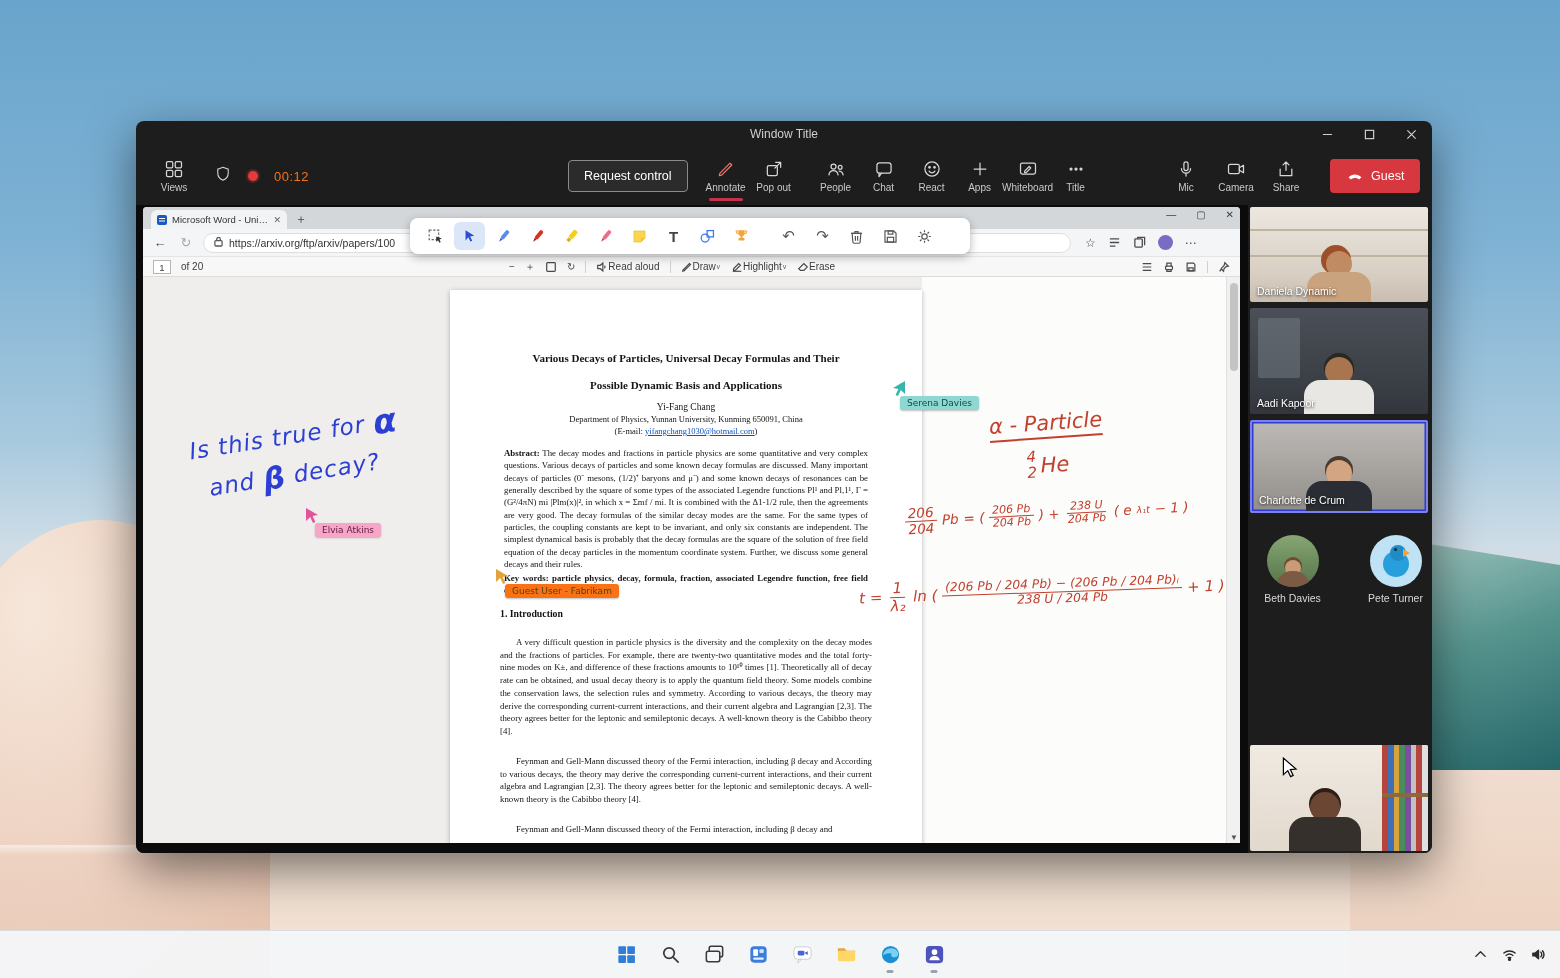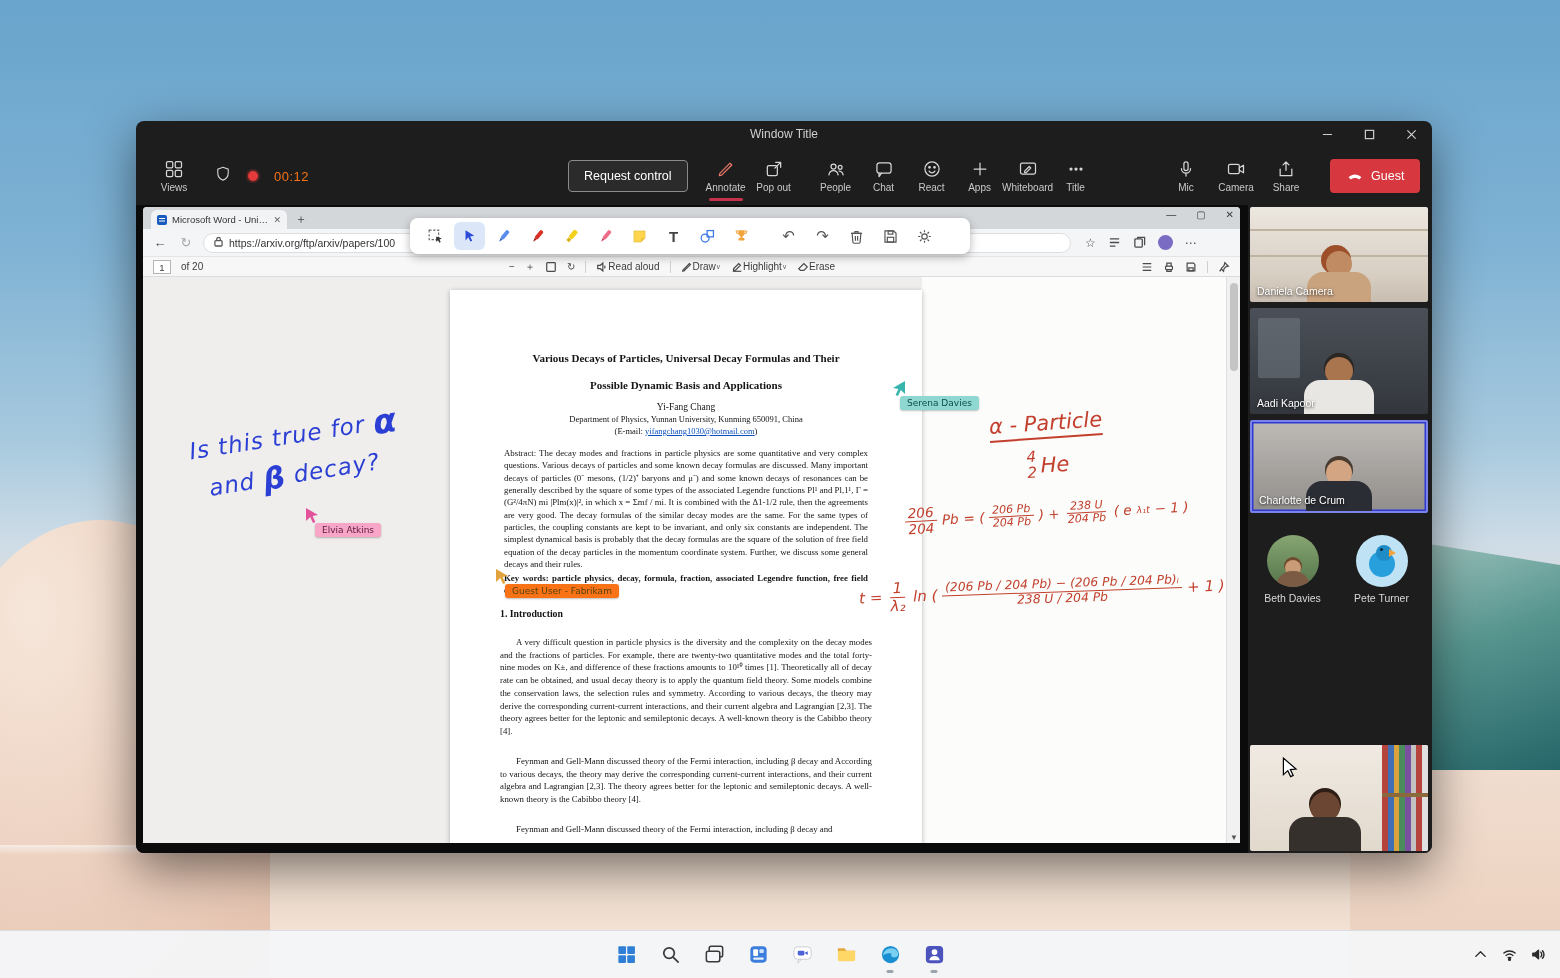--- a/index.html
+++ b/index.html
@@ -77,21 +77,21 @@
 
   
   .page {position:absolute;left:307px;top:13px;width:472px;height:560px;background:#fff;
     box-shadow:0 1px 5px rgba(0,0,0,.28);padding:60px 50px 0 50px;font-family:"Liberation Serif",serif;color:#141414;overflow:hidden}
   .p-title {text-align:center;font-weight:bold;font-size:11px;line-height:1.5}
   .p-author {text-align:center;font-size:9.5px;margin-top:9px}
   .p-affil {text-align:center;font-size:8.5px;margin-top:2px}
   .p-email {text-align:center;font-size:8.5px;margin-top:2px}
   .p-email .lnk {color:#0c4fc2;text-decoration:underline}
   .p-abs {font-size:8.8px;line-height:1.4;text-align:justify;margin-top:11px;padding:0 4px}
-  .p-abs b {font-weight:normal}
+  .p-abs b {font-weight:bold}
   .p-kw {font-size:8.8px;line-height:1.4;text-align:justify;margin-top:2px;padding:0 4px;font-weight:bold}
   .p-h1 {font-size:9.8px;font-weight:bold;margin-top:11px}
   .p-para {font-size:8.8px;line-height:1.45;text-align:justify;margin-top:17px;text-indent:16px}
 
   
   .abar {position:absolute;left:274px;top:13px;width:560px;height:36px;background:#fff;border-radius:8px;
     box-shadow:0 3px 10px rgba(0,0,0,.3);display:flex;align-items:center;padding:0 10px;gap:3px;z-index:8}
   .abtn {width:31px;height:28px;display:flex;align-items:center;justify-content:center;border-radius:6px;color:#555;font-size:13px;cursor:default;flex:none}
   .abtn.sel {background:#dbe7f9}
   .abtn svg {width:19px;height:19px}
@@ -589,21 +589,21 @@
       </div>
     </div>
 
     <div class="panel">
 
       <div class="vtile t-dan">
         <div class="person">
           <div class="head" style="width:26px;height:26px;background:#c08a62;box-shadow:-3px -4px 0 2px #9c4f28"></div>
           <div class="body" style="width:64px;height:30px;background:#c9a27e"></div>
         </div>
-        <span class="nm">Daniela Camera</span>
+        <span class="nm">Daniela Dynamic</span>
       </div>
 
       <div class="vtile t-aadi">
         <div class="person">
           <div class="head" style="width:28px;height:28px;background:#a9754e;box-shadow:0 -3px 0 1px #2a2622"></div>
           <div class="body" style="width:70px;height:34px;background:#e9e7e3"></div>
         </div>
         <span class="nm">Aadi Kapoor</span>
       </div>
 
@@ -618,21 +618,21 @@
       <div class="atile" style="left:0;top:330px">
         <div class="circ" style="width:52px;height:52px;background:linear-gradient(180deg,#87a673,#55744a)">
           <div class="person">
               <div class="head" style="width:16px;height:16px;background:#c99b76;box-shadow:0 -2px 0 1px #6e4b2d"></div>
               <div class="body" style="width:34px;height:16px;background:#7c5b44"></div>
             </div>
         </div>
         <div class="nm">Beth Davies</div>
       </div>
 
-      <div class="atile" style="left:89px;top:330px">
+      <div class="atile" style="left:103px;top:330px">
         <div class="circ" style="width:52px;height:52px;background:#bfe3f5">
           <div style="position:absolute;left:13px;top:16px;width:26px;height:26px;border-radius:50%;background:#279fdc"></div>
           <div style="position:absolute;left:20px;top:10px;width:16px;height:16px;border-radius:50%;background:#1f8cc6"></div>
           <div style="position:absolute;left:33px;top:14px;width:0;height:0;border-left:7px solid #f2a33c;border-top:4px solid transparent;border-bottom:4px solid transparent"></div>
           <div style="position:absolute;left:24px;top:13px;width:3px;height:3px;border-radius:50%;background:#0c2a3a"></div>
         </div>
         <div class="nm">Pete Turner</div>
       </div>
 
 

